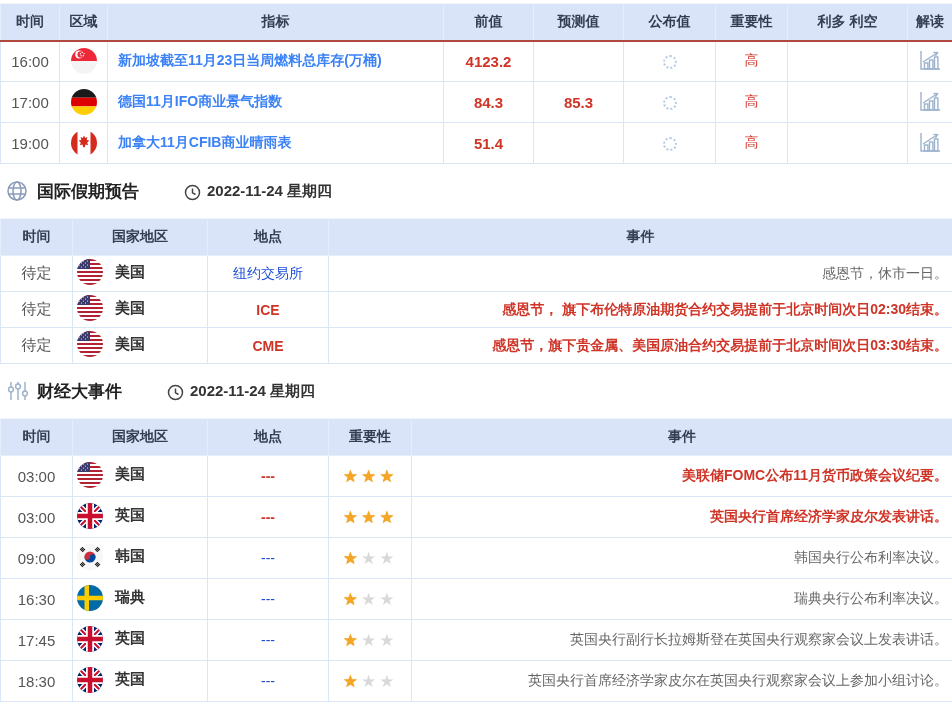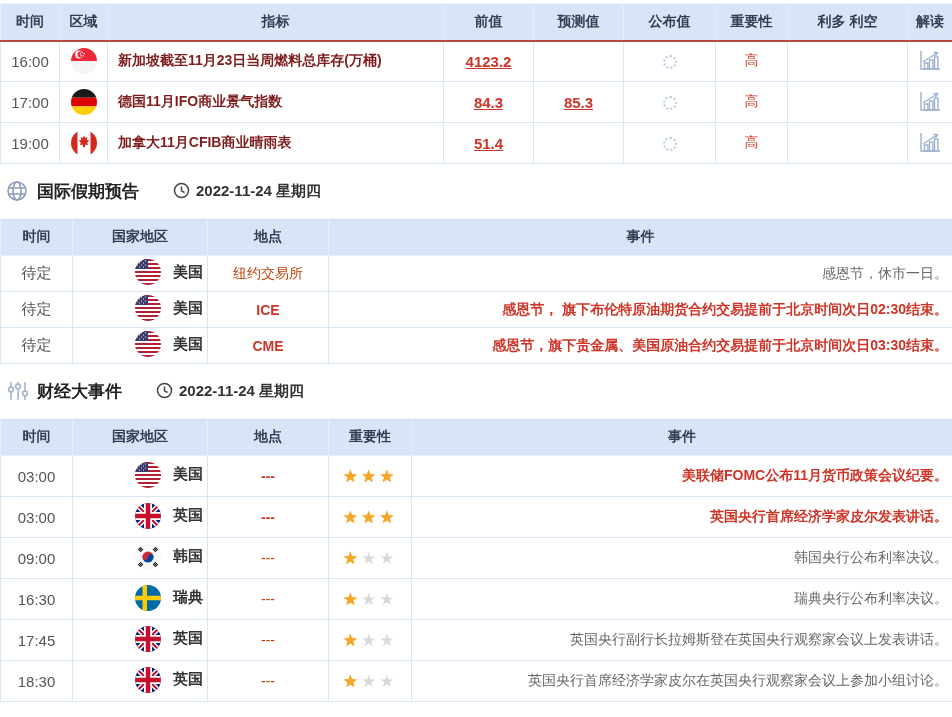--- a/index.html
+++ b/index.html
@@ -21,34 +21,34 @@
     background:#fff; overflow:hidden; white-space:nowrap;
   }
   .indicator-table { margin-top:3px; }
   .indicator-table thead tr { border-bottom:2px solid #b0493f; }
   .indicator-table td { height:41px; }
   .holiday-table td { height:36px; }
   .events-table td { height:41px;margin-top:30px; }
 
   .time { color:#555; font-size:15px; }
   .indicator-name {
-    text-align:left; padding-left:10px; color:#7f1d1d; font-weight:bold; font-size:14px;
+    text-align:left; padding-left:10px; color:#3b82f6; font-weight:bold; font-size:14px;
   }
-  .val { color:#cf3427; font-weight:bold; font-size:15px;text-decoration:underline; }
+  .val { color:#cf3427; font-weight:bold; font-size:15px; }
   .importance { color:#d2372b; font-size:14px; }
 
   .flag-cell { padding:0; }
   .flag { display:inline-block; width:26px; height:26px; vertical-align:middle; }
   .flag svg { display:block; }
 
-  .country-cell { text-align:right; }
+  .country-cell { text-align:left; }
   .country-wrap { display:inline-flex; align-items:center; gap:12px; }
   .country-label { font-weight:bold; font-size:15px; color:#333; }
 
-  .venue { color:#c2410c; font-size:14px; }
+  .venue { color:#1d4ed8; font-size:14px; }
   .venue.venue-red { color:#cf3427; font-weight:bold; }
 
   .event-cell { text-align:right; padding-left:20px; color:#666; font-size:14px; }
   tr.hl .event-cell { color:#cf3427; font-weight:bold; }
   tr.hl .venue { color:#cf3427; font-weight:bold; }
 
   .spinner {
     display:inline-block; width:14px; height:14px; border-radius:50%;
     border:2px dotted #b8cbe4; vertical-align:middle;
   }
@@ -56,21 +56,21 @@
 
   .stars-cell { letter-spacing:3px; font-size:17px; }
   .star.gold { color:#f5a623; text-shadow:0 0 1px #e08a00; }
   .star.gray { color:#d9d9d9; }
 
   .section-header {
     display:flex; align-items:center; height:54px; padding-left:6px;
   }
   .section-icon { display:inline-flex; margin-right:9px; }
   .section-title { font-size:17px; font-weight:bold; color:#222; }
-  .date-wrap { display:inline-flex; align-items:flex-start; margin-left:34px; }
+  .date-wrap { display:inline-flex; align-items:flex-end; margin-left:45px; }
   .clock-icon { display:inline-flex; margin-right:6px; }
   .date-label { font-size:15px; font-weight:bold; color:#333; }
 </style>
 </head>
 <body>
 
 <table class="indicator-table">
   <colgroup>
     <col style="width:59px">
       <col style="width:48px">

